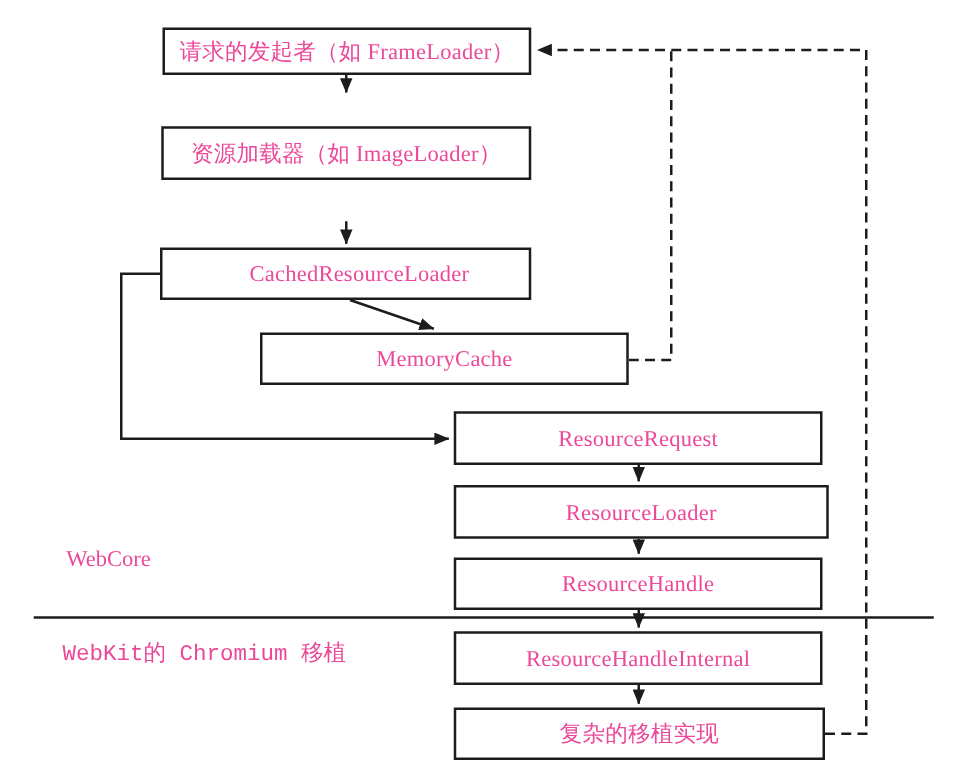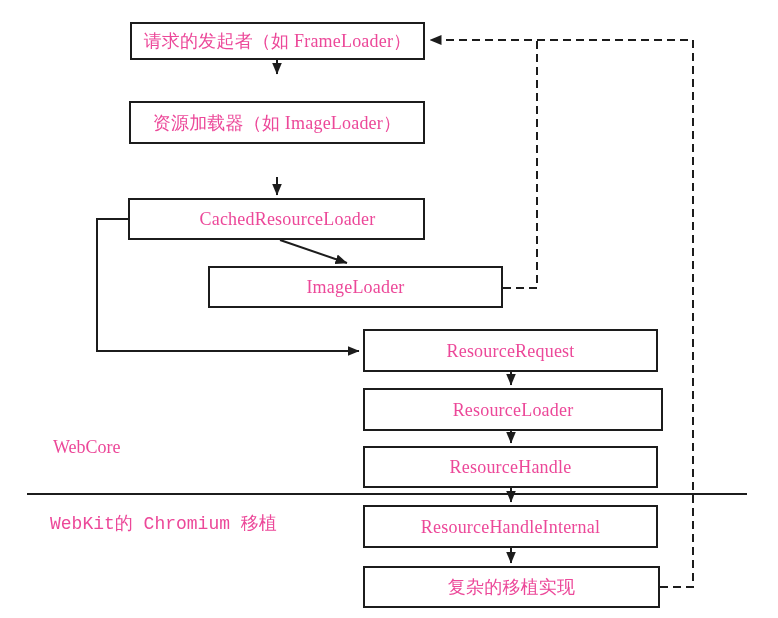--- a/index.html
+++ b/index.html
@@ -78,21 +78,21 @@
     </g>
   </svg>
 
   <div class="node" style="left:130px; top:22px;  width:295px; height:38px;">请求的发起者（如 FrameLoader）</div>
 
   <div class="node" style="left:129px; top:76px;  width:296px; height:43px;margin-top:25px;">资源加载器（如 ImageLoader）</div>
 
 
   <div class="node" style="left:128px; top:198px; width:297px; height:42px;padding-left:22px;">CachedResourceLoader</div>
 
-  <div class="node" style="left:208px; top:266px; width:295px; height:42px;">ImageLoader</div>
+  <div class="node" style="left:208px; top:266px; width:295px; height:42px;">MemoryCache</div>
 
   <div class="node" style="left:363px; top:329px; width:295px; height:43px;">ResourceRequest</div>
 
   <div class="node" style="left:363px; top:388px; width:300px; height:43px;text-align:right;">ResourceLoader</div>
 
   <div class="node" style="left:363px; top:446px; width:295px; height:42px;">ResourceHandle</div>
 
   <div class="node" style="left:363px; top:505px; width:295px; height:43px;">ResourceHandleInternal</div>
 
   <div class="node" style="left:363px; top:566px; width:297px; height:42px;">复杂的移植实现</div>

